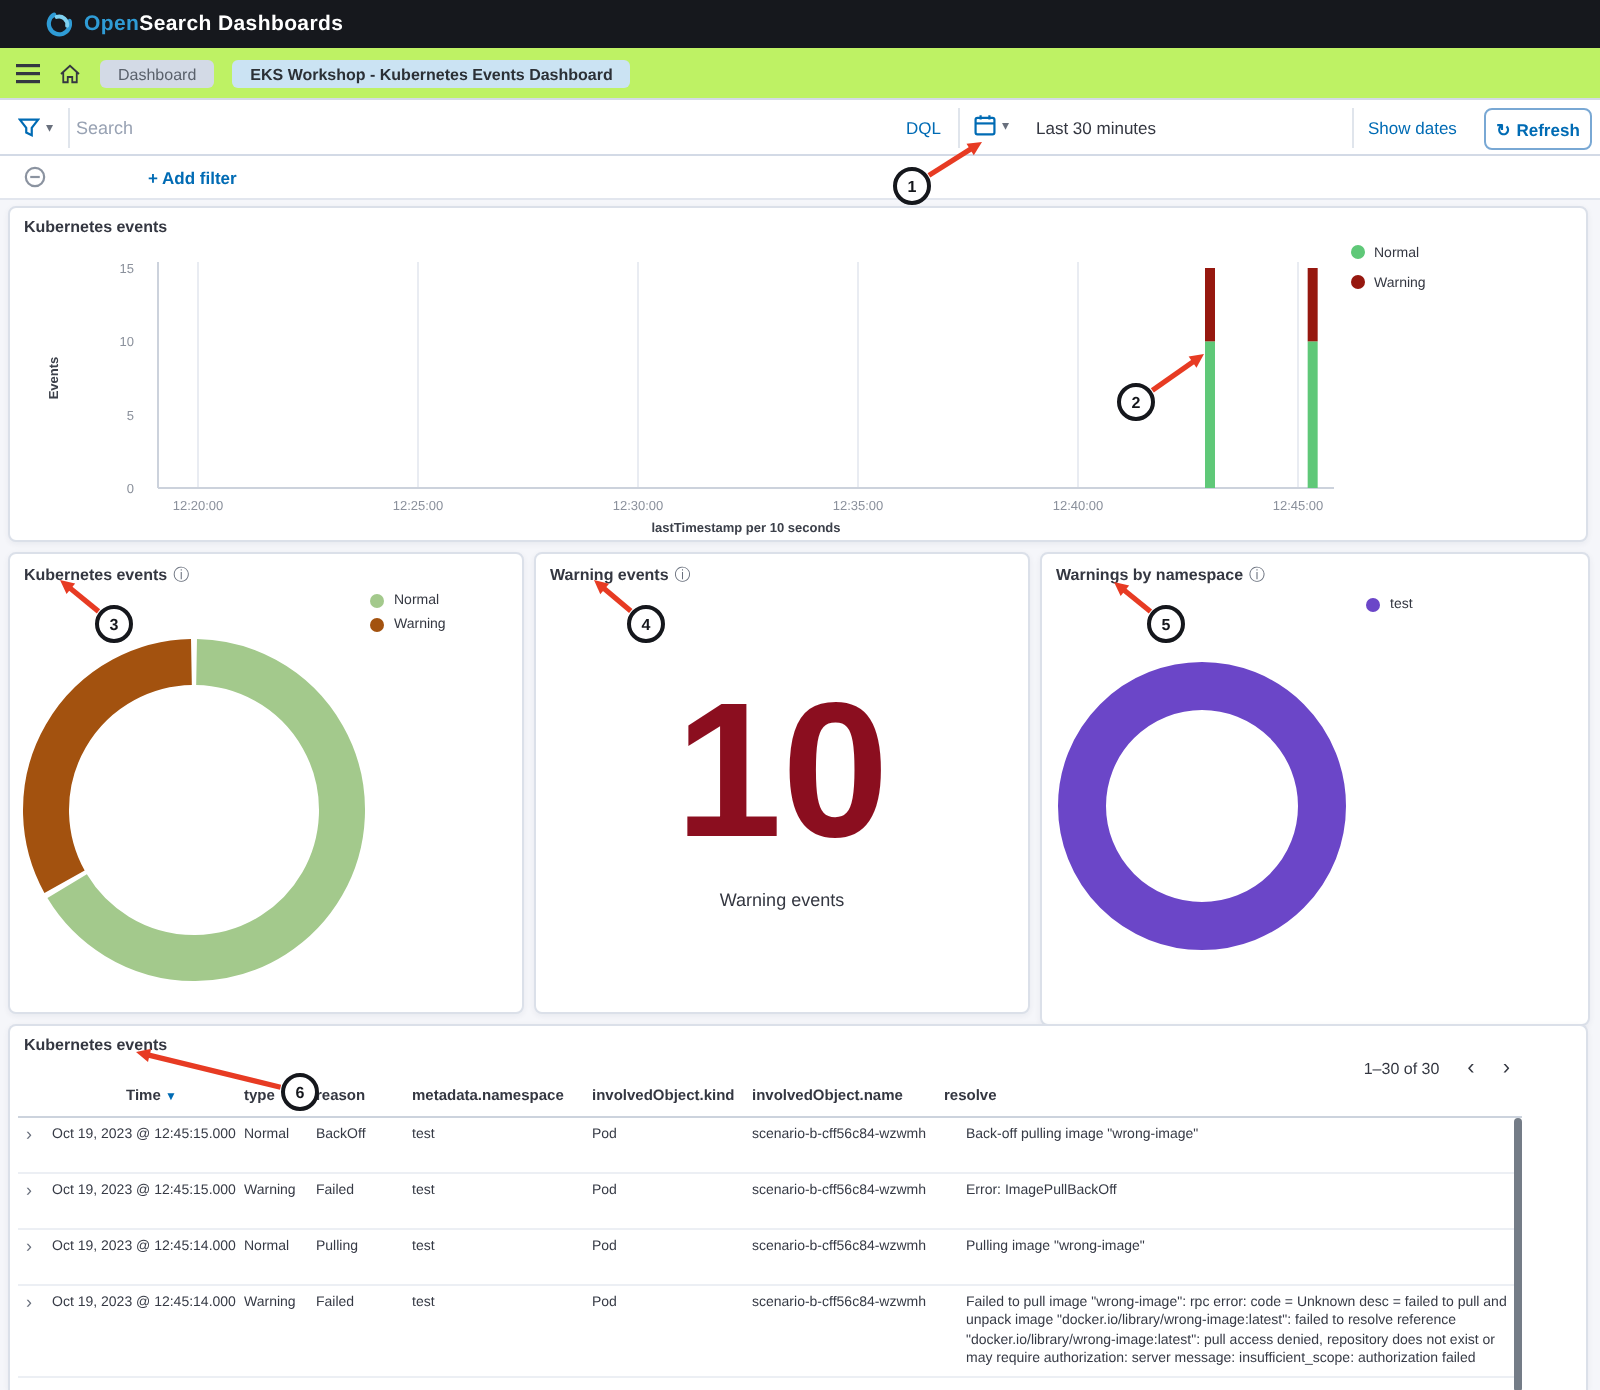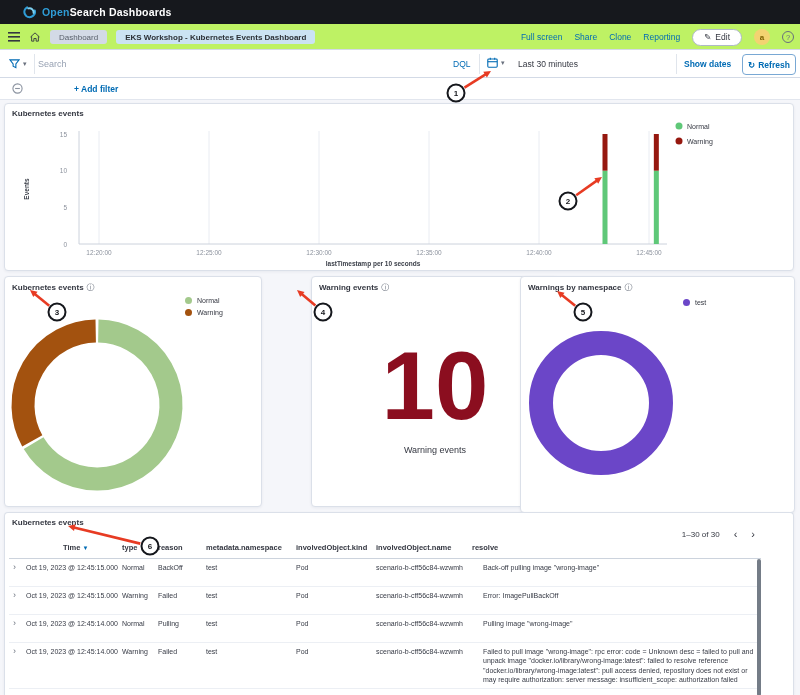--- a/index.html
+++ b/index.html
@@ -27,33 +27,33 @@
   
   .querybar { position:absolute; left:0; top:50px; width:800px; height:28px; background:#fff; border-bottom:1px solid #d3dae6; }
   .q-ic { position:absolute; left:9px; top:8px; display:flex; align-items:center; gap:3px; }
   .q-sep { position:absolute; top:4px; width:1px; height:20px; background:#e0e5ec; }
   .search-input { position:absolute; left:38px; top:4px; width:380px; height:20px; border:none; outline:none; font-size:9px; color:#343741; font-family:"Liberation Sans",sans-serif; background:transparent; }
   .search-input::placeholder { color:#98a2b3; }
   .dql { position:absolute; left:453px; top:9px; font-size:8.5px; font-weight:500; color:#006BB4; cursor:pointer; }
   .cal-wrap { position:absolute; left:487px; top:7px; display:flex; align-items:center; gap:3px; cursor:pointer; }
   .chev-dn { color:#69707d; font-size:7px; }
   .time-range { position:absolute; left:518px; top:9px; font-size:8.5px; color:#343741; }
-  .show-dates { position:absolute; left:684px; top:9px; font-size:8.5px; font-weight:700; color:#006BB4; cursor:pointer; }
+  .show-dates { position:absolute; left:684px; top:9px; font-size:8.5px; font-weight:400; color:#006BB4; cursor:pointer; }
   .refresh-btn { position:absolute; left:742px; top:4px; width:54px; height:21px; border:1px solid #79a8d4; border-radius:4px; background:#fff; color:#006BB4; font-size:8.5px; font-weight:600; display:flex; align-items:center; justify-content:center; gap:3px; cursor:pointer; font-family:"Liberation Sans",sans-serif; }
 
   
   .filterbar { position:absolute; left:0; top:78px; width:800px; height:22px; background:#fff; border-bottom:1px solid #e2e6ee; }
   .filter-ic { position:absolute; left:12px; top:5px; }
   .add-filter { position:absolute; left:74px; top:6px; font-size:8.5px; font-weight:600; color:#006BB4; cursor:pointer; }
 
   
   .panel { position:absolute; background:#fff; border:1px solid #dbe0e9; border-radius:4px; box-shadow:0 1px 3px rgba(20,30,60,.06); }
   #p-hist  { left:4px;   top:103px; width:790px; height:168px; }
   #p-a     { left:4px;   top:276px; width:258px; height:231px; }
-  #p-b     { left:267px; top:276px; width:248px; height:231px;margin-left:44px; }
+  #p-b     { left:267px; top:276px; width:248px; height:231px; }
   #p-c     { left:520px; top:276px; width:275px; height:237px;padding-left:39px; }
   #p-table { left:4px;   top:512px; width:790px; height:183px; border-radius:4px 4px 0 0; border-bottom:none; }
   .p-title { position:absolute; left:7px; top:5px; font-size:8px; font-weight:bold; color:#343741; display:flex; align-items:center; gap:3px; z-index:2; }
   .info-ic { color:#69707d; font-size:8px; font-weight:normal; }
   .panel svg.fill { position:absolute; left:0; top:0; }
   svg text { font-family:"Liberation Sans",sans-serif; }
 
   .legend { position:absolute; display:flex; flex-direction:column; gap:5px; }
   .legend-item { display:flex; align-items:center; gap:5px; cursor:pointer; }
   .legend-dot { width:7px; height:7px; border-radius:50%; flex:0 0 auto; }
@@ -102,32 +102,20 @@
       <svg width="12" height="10" viewBox="0 0 12 10">
         <rect x="0" y="0" width="12" height="1.6" fill="#343741"></rect>
           <rect x="0" y="4" width="12" height="1.6" fill="#343741"></rect>
           <rect x="0" y="8" width="12" height="1.6" fill="#343741"></rect>
       </svg>
       <svg width="12" height="12" viewBox="0 0 16 16">
         <path d="M2 8 L8 2.5 L14 8 M3.5 7 V13.5 H6.5 V10 H9.5 V13.5 H12.5 V7" fill="none" stroke="#343741" stroke-width="1.2"></path>
       </svg>
       <span class="crumb crumb-gray">Dashboard</span>
       <span class="crumb crumb-blue">EKS Workshop - Kubernetes Events Dashboard</span>
-    </div>
-    <div class="nav-right">
-      <span class="nav-link">Full screen</span>
-      <span class="nav-link">Share</span>
-      <span class="nav-link">Clone</span>
-      <span class="nav-link">Reporting</span>
-      <button class="edit-btn">
-        <span>✎</span>
-        <span>Edit</span>
-      </button>
-      <div class="avatar">a</div>
-      <div class="help-ic">?</div>
     </div>
   </div>
 
   <div class="querybar">
     <div class="q-ic">
       <svg width="11" height="11" viewBox="0 0 12 12">
           <path d="M1 2 H11 L7.5 6.5 V10.5 L4.5 9 V6.5 Z" fill="none" stroke="#006BB4" stroke-width="1.2"></path>
         </svg>
       <span class="chev-dn">▾</span>
     </div>

